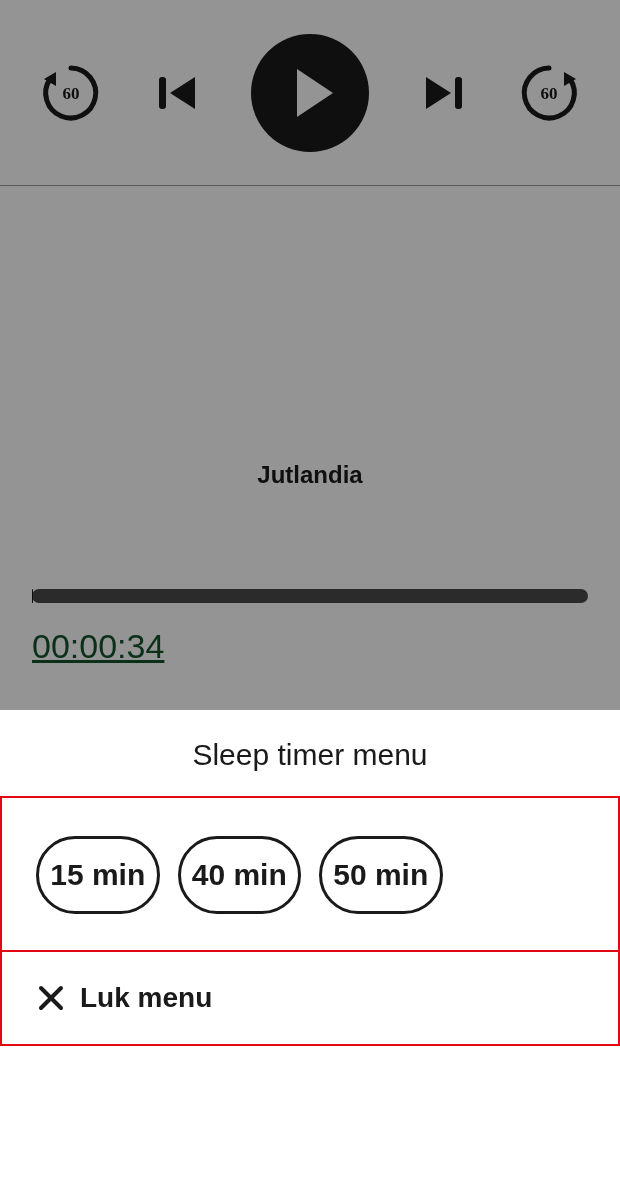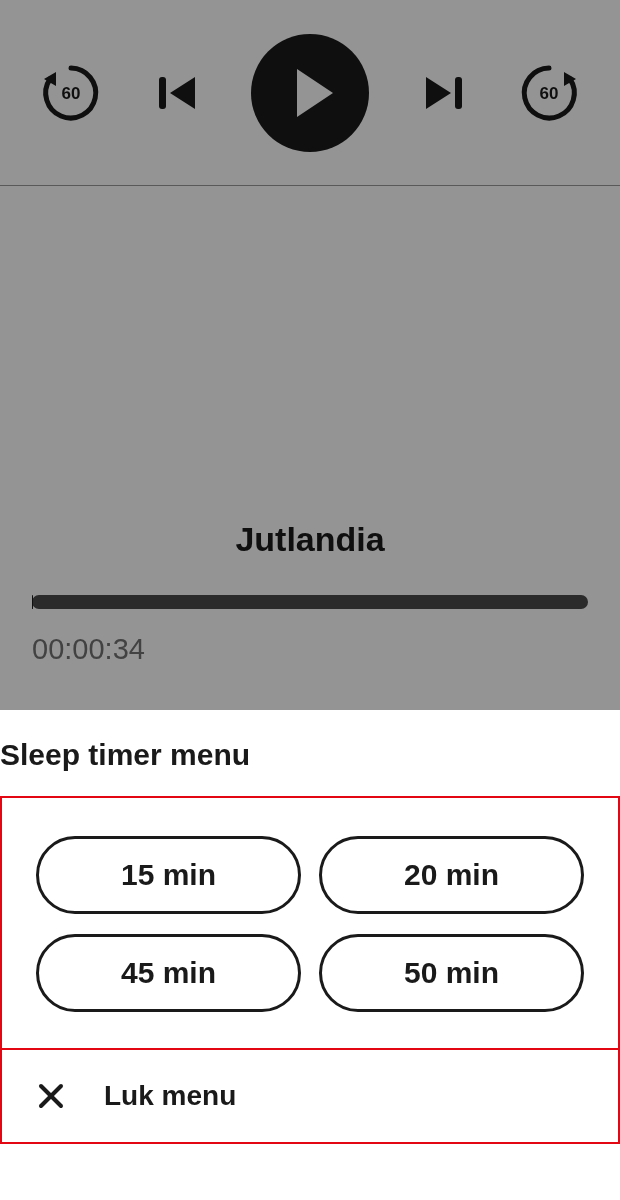--- a/index.html
+++ b/index.html
@@ -45,20 +45,21 @@
       padding: 0 40px;
       border-bottom: 1px solid #999;
     }
     .skip-btn {
       width: 62px;
       height: 62px;
       display: flex;
       align-items: center;
       justify-content: center;
       cursor: pointer;
+      font-family: Liberation Serif, serif;
     }
     .prev-next-btn {
       width: 52px;
       height: 52px;
       display: flex;
       align-items: center;
       justify-content: center;
       cursor: pointer;
     }
     .play-btn {
@@ -85,88 +86,89 @@
       left: 0;
       width: 620px;
       height: 524px;
       display: flex;
       flex-direction: column;
       justify-content: flex-end;
       padding: 0 32px 44px 32px;
     }
     .track-title {
       text-align: center;
-      font-size: 34px;
+      font-size: 24px;
       font-weight: 700;
       color: #1a1a1a;
-      margin-bottom: 36px;
+      margin-bottom: 100px;
     }
     .progress-bar {
       width: 100%;
       height: 14px;
       border-radius: 7px;
       background: #4a4a4a;
       margin-bottom: 24px;
     }
     .progress-fill {
       width: 0.2%;
       height: 100%;
       border-radius: 7px;
       background: #1a1a1a;
     }
     .time-row {
       display: flex;
       justify-content: space-between;
-      font-size: 29px;
-      color: #737373;
+      font-size: 34px;
+      color: #14532d;
+      text-decoration: underline;
     }
     .sheet {
       position: absolute;
       top: 710px;
       left: 0;
       width: 620px;
       background: #fff;
       z-index: 3;
     }
     .sheet-title {
-      text-align: left;
+      text-align: center;
       font-size: 30px;
-      font-weight: 700;
+      font-weight: 400;
       color: #1a1a1a;
       padding: 28px 0 24px 0;
     }
     .options-box {
       border: 2px solid #e30613;
       padding: 38px 34px 36px 34px;
     }
     .options-grid {
       display: grid;
-      grid-template-columns: 1fr 1fr;
-      gap: 20px 18px;
+      grid-template-columns: 1fr 1fr 1fr 1fr;
+      gap: 12px 18px;
     }
     .option-pill {
       height: 78px;
       border: 3px solid #1a1a1a;
       border-radius: 39px;
       display: flex;
       align-items: center;
       justify-content: center;
       font-size: 30px;
       font-weight: 700;
       color: #1a1a1a;
       cursor: pointer;
       background: #fff;
     }
     .close-row {
       border: 2px solid #e30613;
       border-top: none;
       padding: 30px 34px;
       display: flex;
       align-items: center;
-      gap: 38px;
+      gap: 14px;
       cursor: pointer;
     }
     .close-icon {
       width: 30px;
       height: 30px;
       display: flex;
       align-items: center;
       justify-content: center;
     }
     .close-label {
@@ -231,22 +233,21 @@
 </div>
 
 <div class="overlay-dim"></div>
 
 <div class="sheet">
   <div class="sheet-title">Sleep timer menu</div>
 
   <div class="options-box">
     <div class="options-grid">
       <button class="option-pill">15 min</button>
-      <button class="option-pill">20 min</button>
-      <button class="option-pill">45 min</button>
+      <button class="option-pill">40 min</button>
       <button class="option-pill">50 min</button>
     </div>
   </div>
 
   <div class="close-row">
     <div class="close-icon">
       <svg width="26" height="26" viewBox="0 0 26 26">
         <line x1="3" y1="3" x2="23" y2="23" stroke="#1a1a1a" stroke-width="4" stroke-linecap="round"></line>
         <line x1="23" y1="3" x2="3" y2="23" stroke="#1a1a1a" stroke-width="4" stroke-linecap="round"></line>
       </svg>

